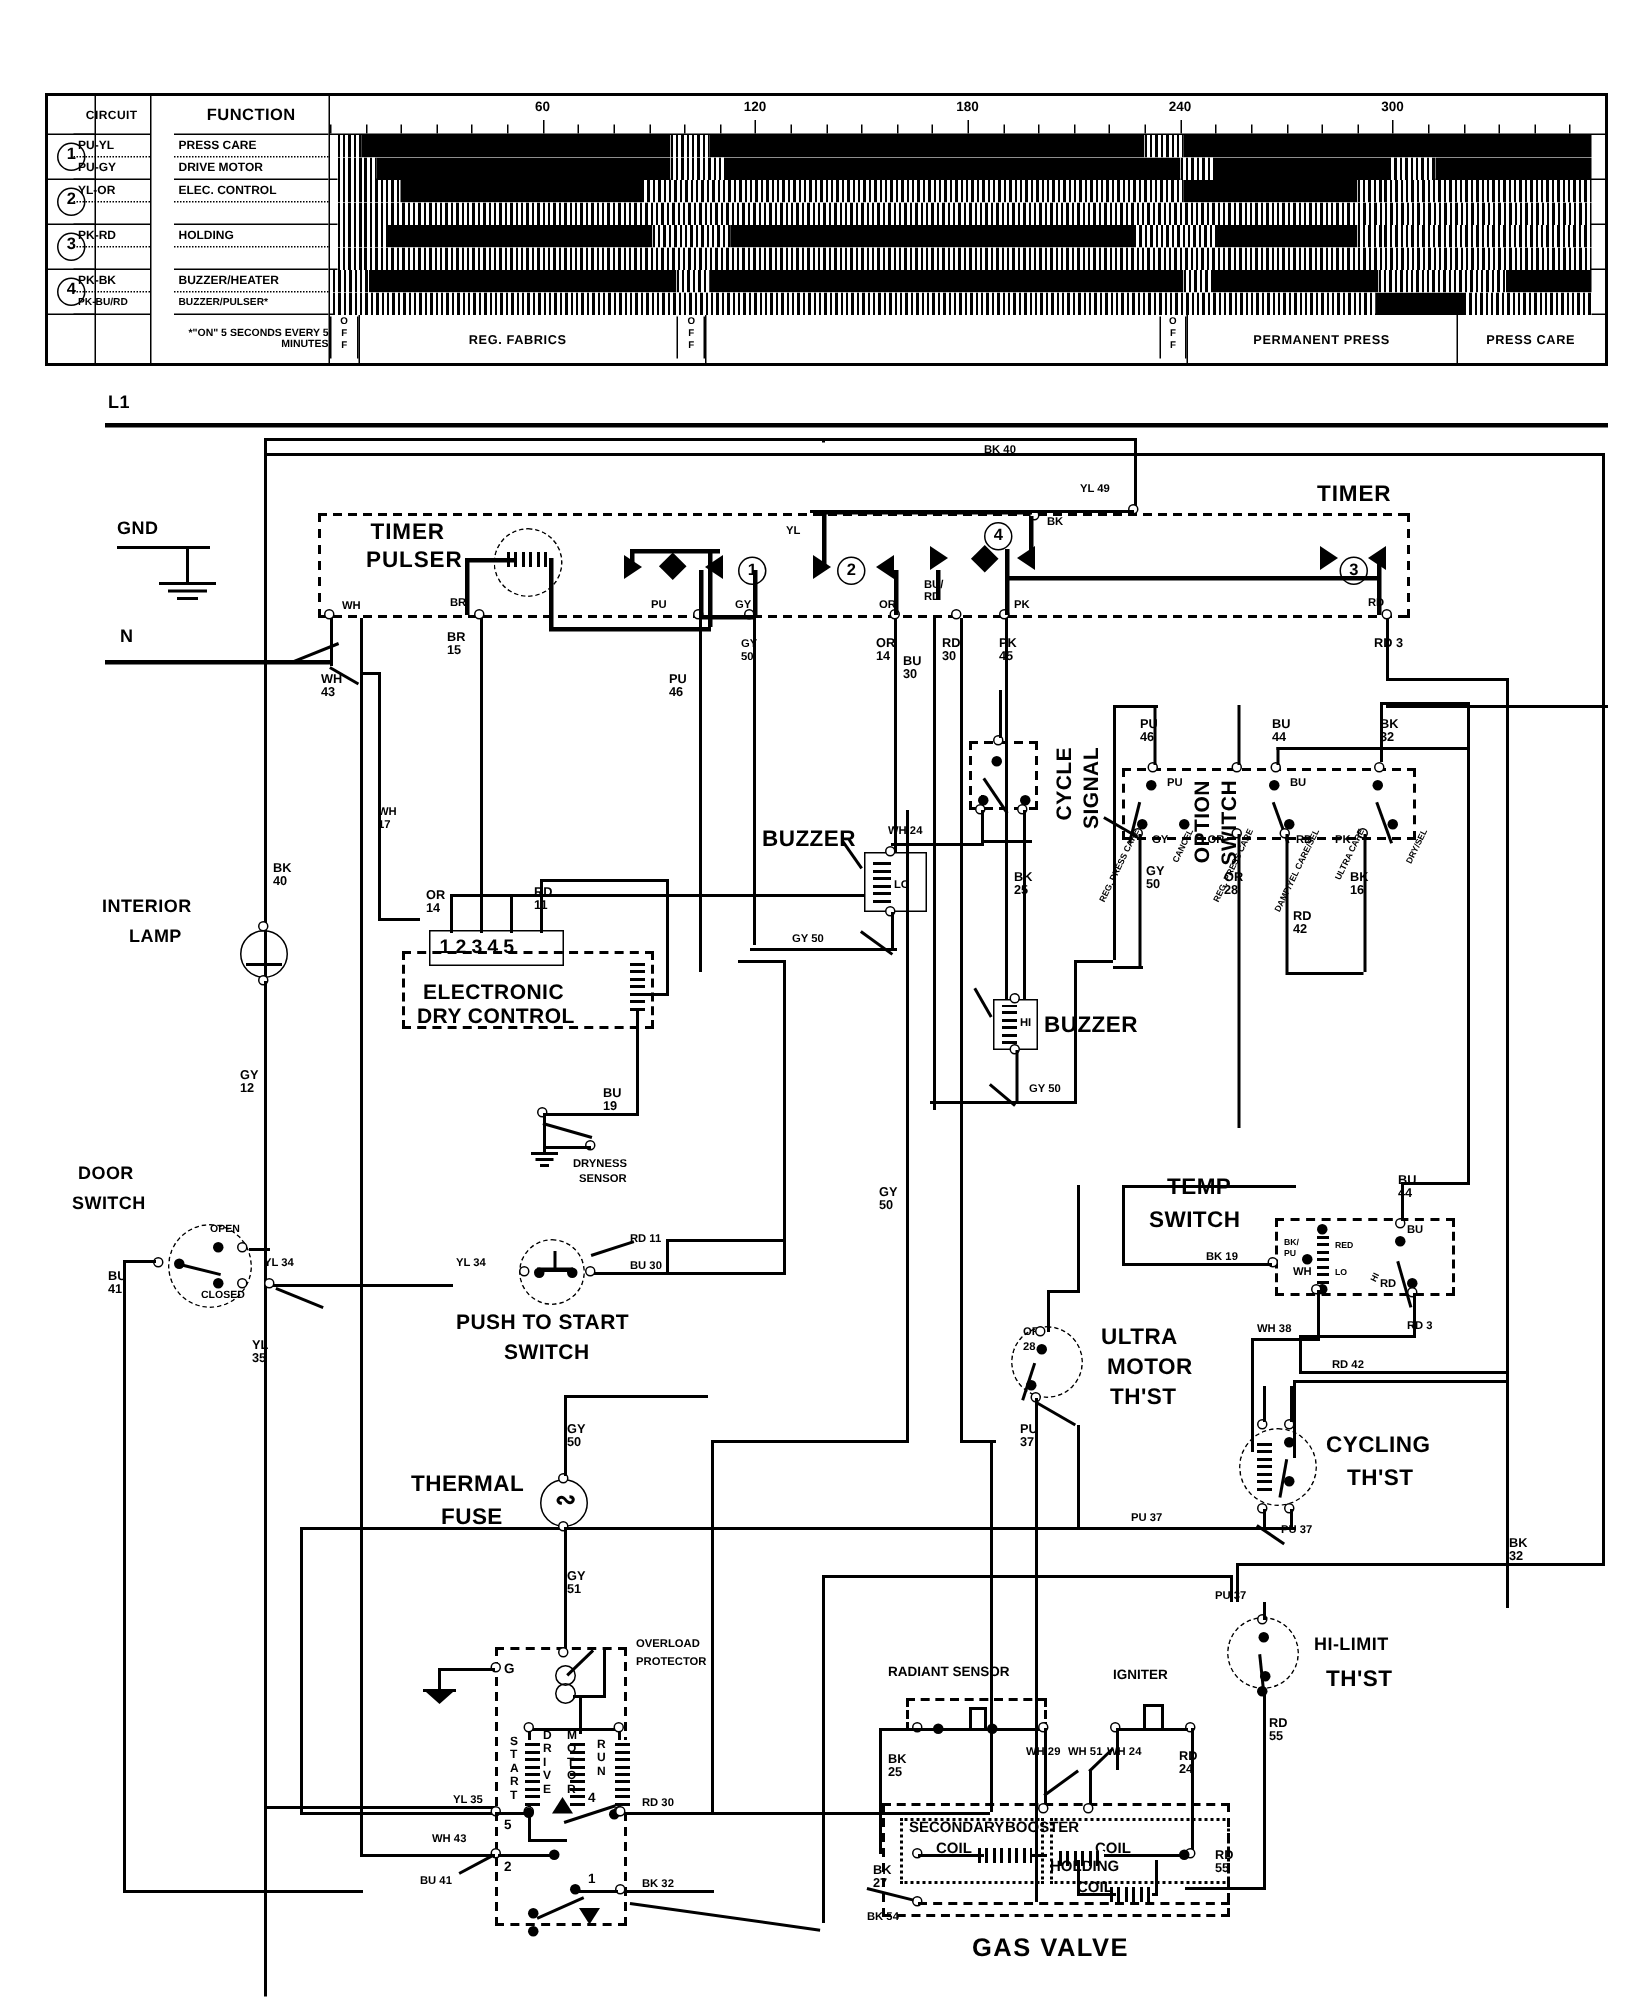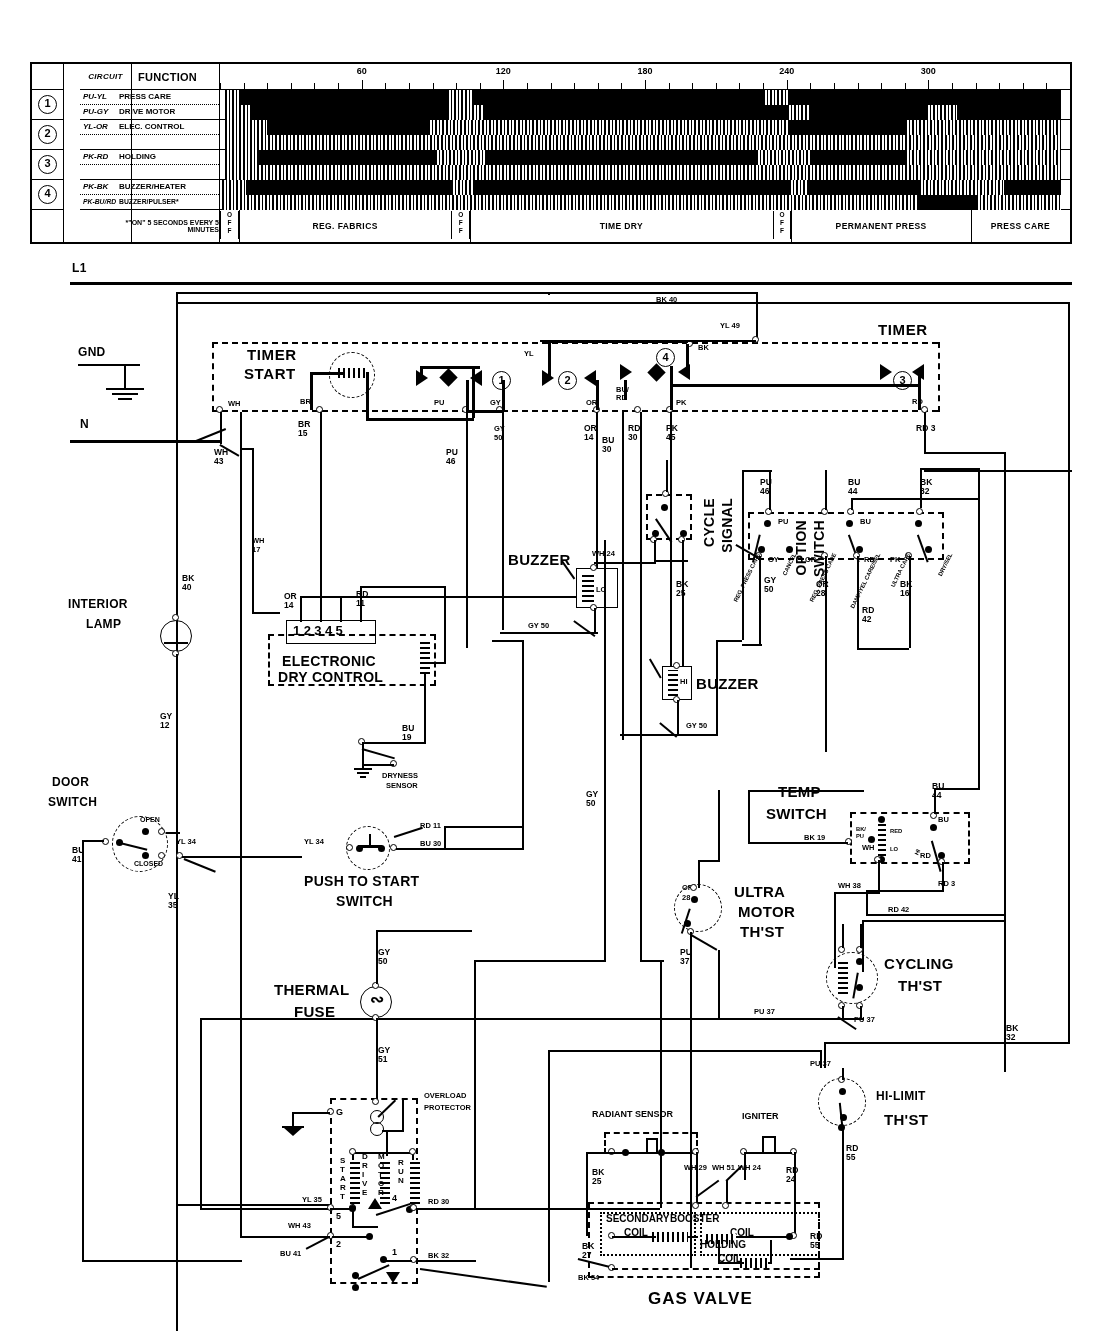--- a/index.html
+++ b/index.html
@@ -6,22 +6,22 @@
   html,body{margin:0;padding:0;background:#fff;}
   body{width:1100px;height:1331px;position:relative;
        font-family:"Liberation Sans", sans-serif;color:#000;overflow:hidden;}
   #root{position:absolute;left:0;top:0;width:1100px;height:1331px;}
 
   
   .chart-wrap{position:absolute;left:30px;top:62px;width:1042px;height:182px;
               border:2px solid #000;box-sizing:border-box;background:#fff;}
   .ch-col-num{position:absolute;left:0;top:0;width:32px;height:100%;
               border-right:1.5px solid #000;box-sizing:border-box;}
-  .ch-col-cir{position:absolute;left:48px;top:0;width:52px;height:100%;
-              border-right:1.5px solid #000;box-sizing:border-box;font-style:italic;}
+  .ch-col-cir{position:absolute;left:17px;top:0;width:52px;height:100%;
+              border-right:1.5px solid #000;box-sizing:border-box;}
   .ch-col-fun{position:absolute;left:84px;top:0;width:104px;height:100%;
               border-right:1.5px solid #000;box-sizing:border-box;text-align:right;}
   .ch-col-bars{position:absolute;left:188px;top:0;right:0;height:100%;}
 
   .hdr-h{position:absolute;left:0;top:0;width:100%;height:26px;
          border-bottom:1.5px solid #000;box-sizing:border-box;
          display:flex;align-items:center;justify-content:center;
          font-size:8px;font-weight:bold;letter-spacing:.3px;}
   .hdr-fn{font-size:11px;}
 
@@ -287,21 +287,20 @@
       <div class="rowgrp gfoot" id="rgf">
           <div class="offmark" style="left: 0px; width: 18.8889px; white-space: pre;">O
 F
 F</div>
           <div class="vsep" style="left: 18.8889px;"></div>
           <div class="footseg" style="left: 18.8889px; width: 212.5px;">REG. FABRICS</div>
           <div class="offmark" style="left: 231.389px; width: 18.8889px; white-space: pre;">O
 F
 F</div>
           <div class="vsep" style="left: 250.278px;"></div>
-          <div class="footseg" style="left: 250.278px; width: 302.222px;">TIME DRY</div>
           <div class="offmark" style="left: 552.5px; width: 18.8889px; white-space: pre;">O
 F
 F</div>
           <div class="vsep" style="left: 571.389px;"></div>
           <div class="footseg" style="left: 571.389px; width: 179.444px;">PERMANENT PRESS</div>
           <div class="vsep" style="left: 750.833px;"></div>
           <div class="footseg" style="left: 750.833px; width: 99.1667px;">PRESS CARE</div>
         </div>
     </div>
   </div>
@@ -325,21 +324,21 @@
   <div class="dash-v" style="left:212px;top:342px;height:70px"></div>
   <div class="dash-v" style="left:938px;top:342px;height:70px"></div>
   <div class="dash-h" style="left:212px;top:410px;width:726px"></div>
 
   <div class="v" style="left:176px;top:292px;height:1152px"></div>
   <div class="h" style="left:176px;top:292px;width:580px"></div>
   <div class="v" style="left:756px;top:292px;height:50px"></div>
   <div class="h" style="left:176px;top:302px;width:892px"></div>
 
   <div class="lbl big" style="left:247px;top:347px">TIMER</div>
-  <div class="lbl big" style="left:244px;top:366px">START</div>
+  <div class="lbl big" style="left:244px;top:366px">PULSER</div>
   <div class="dcirc" style="left:329px;top:352px;width:46px;height:46px"></div>
   <div class="coil" style="left:338px;top:368px;width:28px;height:10px;
       background:repeating-linear-gradient(90deg,#000 0 2px,#fff 2px 5px);"></div>
   <div class="h2" style="left:310px;top:372px;width:34px"></div>
   <div class="v2" style="left:310px;top:372px;height:38px"></div>
   <div class="v2" style="left:366px;top:372px;height:48px"></div>
   <div class="h2" style="left:366px;top:418px;width:24px"></div>
 
   <div class="dot" style="left:216px;top:406px"></div>
   <div class="lbl xs" style="left:228px;top:400px">WH</div>

